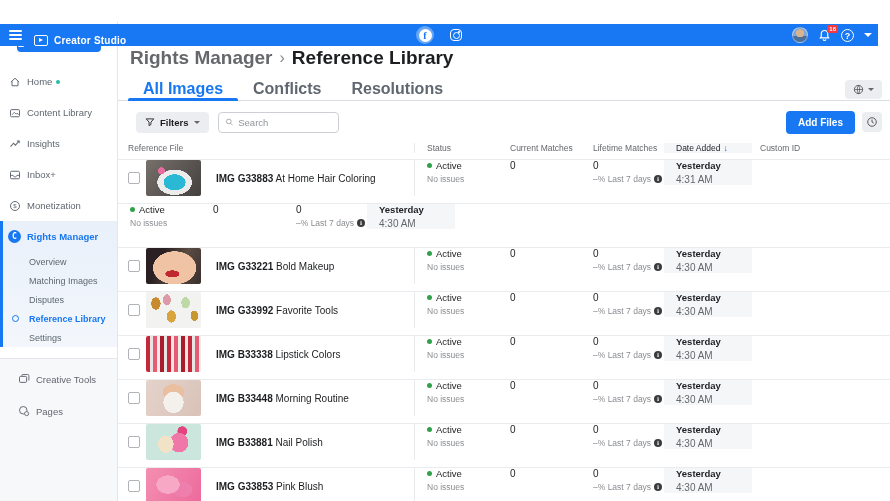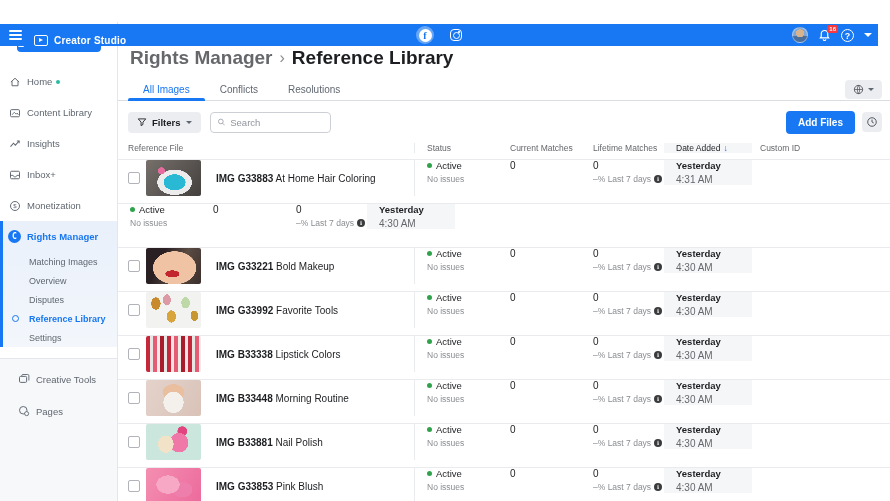--- a/index.html
+++ b/index.html
@@ -83,33 +83,33 @@
     border-right:3.5px solid transparent; border-top:3.5px solid #606770; }
   .page-title { position:absolute; top:25px; left:12px; font-size:19px; font-weight:bold;
     display:flex; align-items:center; gap:7px; white-space:nowrap; }
   .bc-parent { color:#65676B; }
   .bc-sep { color:#8A8D91; font-weight:normal; font-size:16px; }
   .bc-current { color:#1C1E21; }
 
   
   .tabbar { position:absolute; top:56px; left:0; right:0; height:23px; border-bottom:1px solid #DADDE1;
     display:flex; align-items:stretch; padding-left:10px; }
-  .tab { padding:0 15px; font-size:10px; display:flex; align-items:center; color:#606770;
-    cursor:pointer; position:relative; font-weight:normal; }
+  .tab { padding:0 15px; font-size:16px; display:flex; align-items:center; color:#606770;
+    cursor:pointer; position:relative; font-weight:bold; }
   .tab.active { color:#1877F2; }
   .tab.active::after { content:""; position:absolute; left:0; right:0; bottom:-1px; height:3px;
     background:#1877F2; border-radius:2px 2px 0 0; }
   .globe-btn { position:absolute; right:8px; top:2px; width:37px; height:19px; background:#EBEDF0;
     border:none; border-radius:4px; display:flex; align-items:center; justify-content:center; gap:4px;
     color:#444950; cursor:pointer; }
 
   
   .toolbar { position:absolute; top:88px; left:10px; right:8px; height:24px; display:flex; align-items:center; }
   .filters-btn { height:21px; background:#EBEDF0; border:none; border-radius:4px; padding:0 9px;
-    font-size:9.5px; font-weight:bold; color:#1C1E21; display:flex; align-items:center; gap:5px; cursor:pointer; }
+    font-size:9.5px; font-weight:bold; color:#1C1E21; display:flex; align-items:center; gap:5px; cursor:pointer;margin-left:8px; }
   .search-box { margin-left:9px; width:121px; height:21px; background:#fff; border:1px solid #CCD0D5;
     border-radius:4px; display:flex; align-items:center; padding:0 6px; gap:5px; color:#8A8D91; }
   .search-box input { border:none; outline:none; width:100%; font-size:9.5px; color:#1C1E21;
     font-family:"Liberation Sans",sans-serif; background:transparent; }
   .search-box input::placeholder { color:#90949C; }
   .toolbar-spacer { flex:1; }
   .add-files-btn { height:23px; background:#1877F2; color:#fff; border:none; border-radius:4px;
     padding:0 12px; font-size:10px; font-weight:bold; cursor:pointer; }
   .history-btn { margin-left:7px; width:20px; height:20px; background:#EBEDF0; border:none;
     border-radius:4px; display:flex; align-items:center; justify-content:center; color:#444950; cursor:pointer; }
@@ -275,24 +275,24 @@
         </span>
         <span class="lbl">Monetization</span>
       </div>
 
       <div class="active-section">
         <div class="nav-item active-main">
           <span class="rm-icon">C</span>
           <span class="lbl">Rights Manager</span>
         </div>
         <div class="subitem">
+          <span>Overview</span>
+        </div>
+        <div class="subitem">
           <span>Matching Images</span>
-        </div>
-        <div class="subitem">
-          <span>Overview</span>
         </div>
         <div class="subitem">
           <span>Disputes</span>
         </div>
         <div class="subitem active">
           <span>Reference Library</span>
         </div>
         <div class="subitem">
           <span>Settings</span>
         </div>

